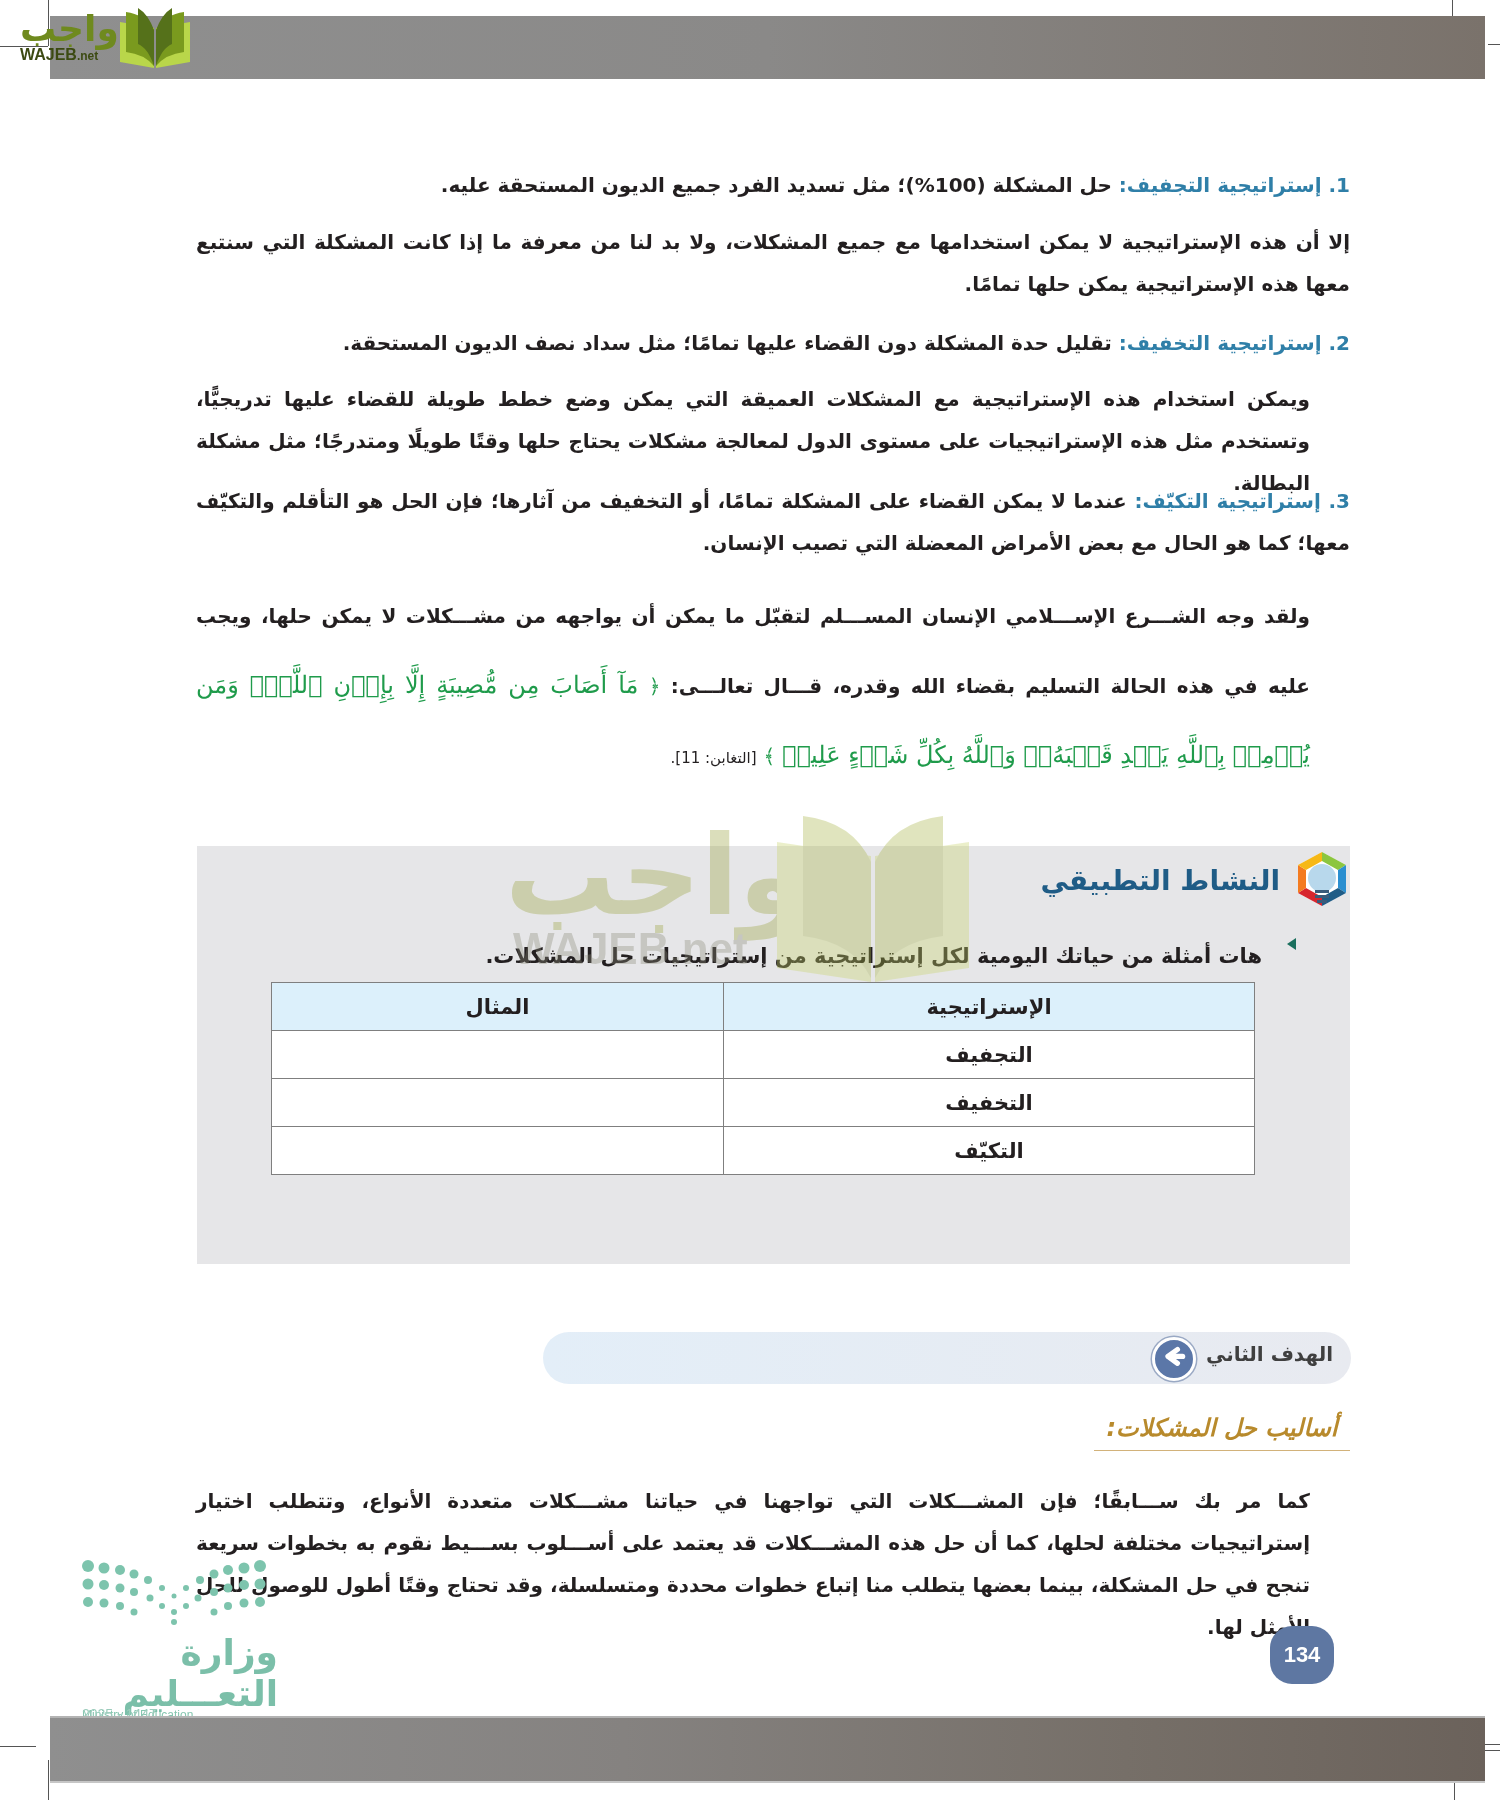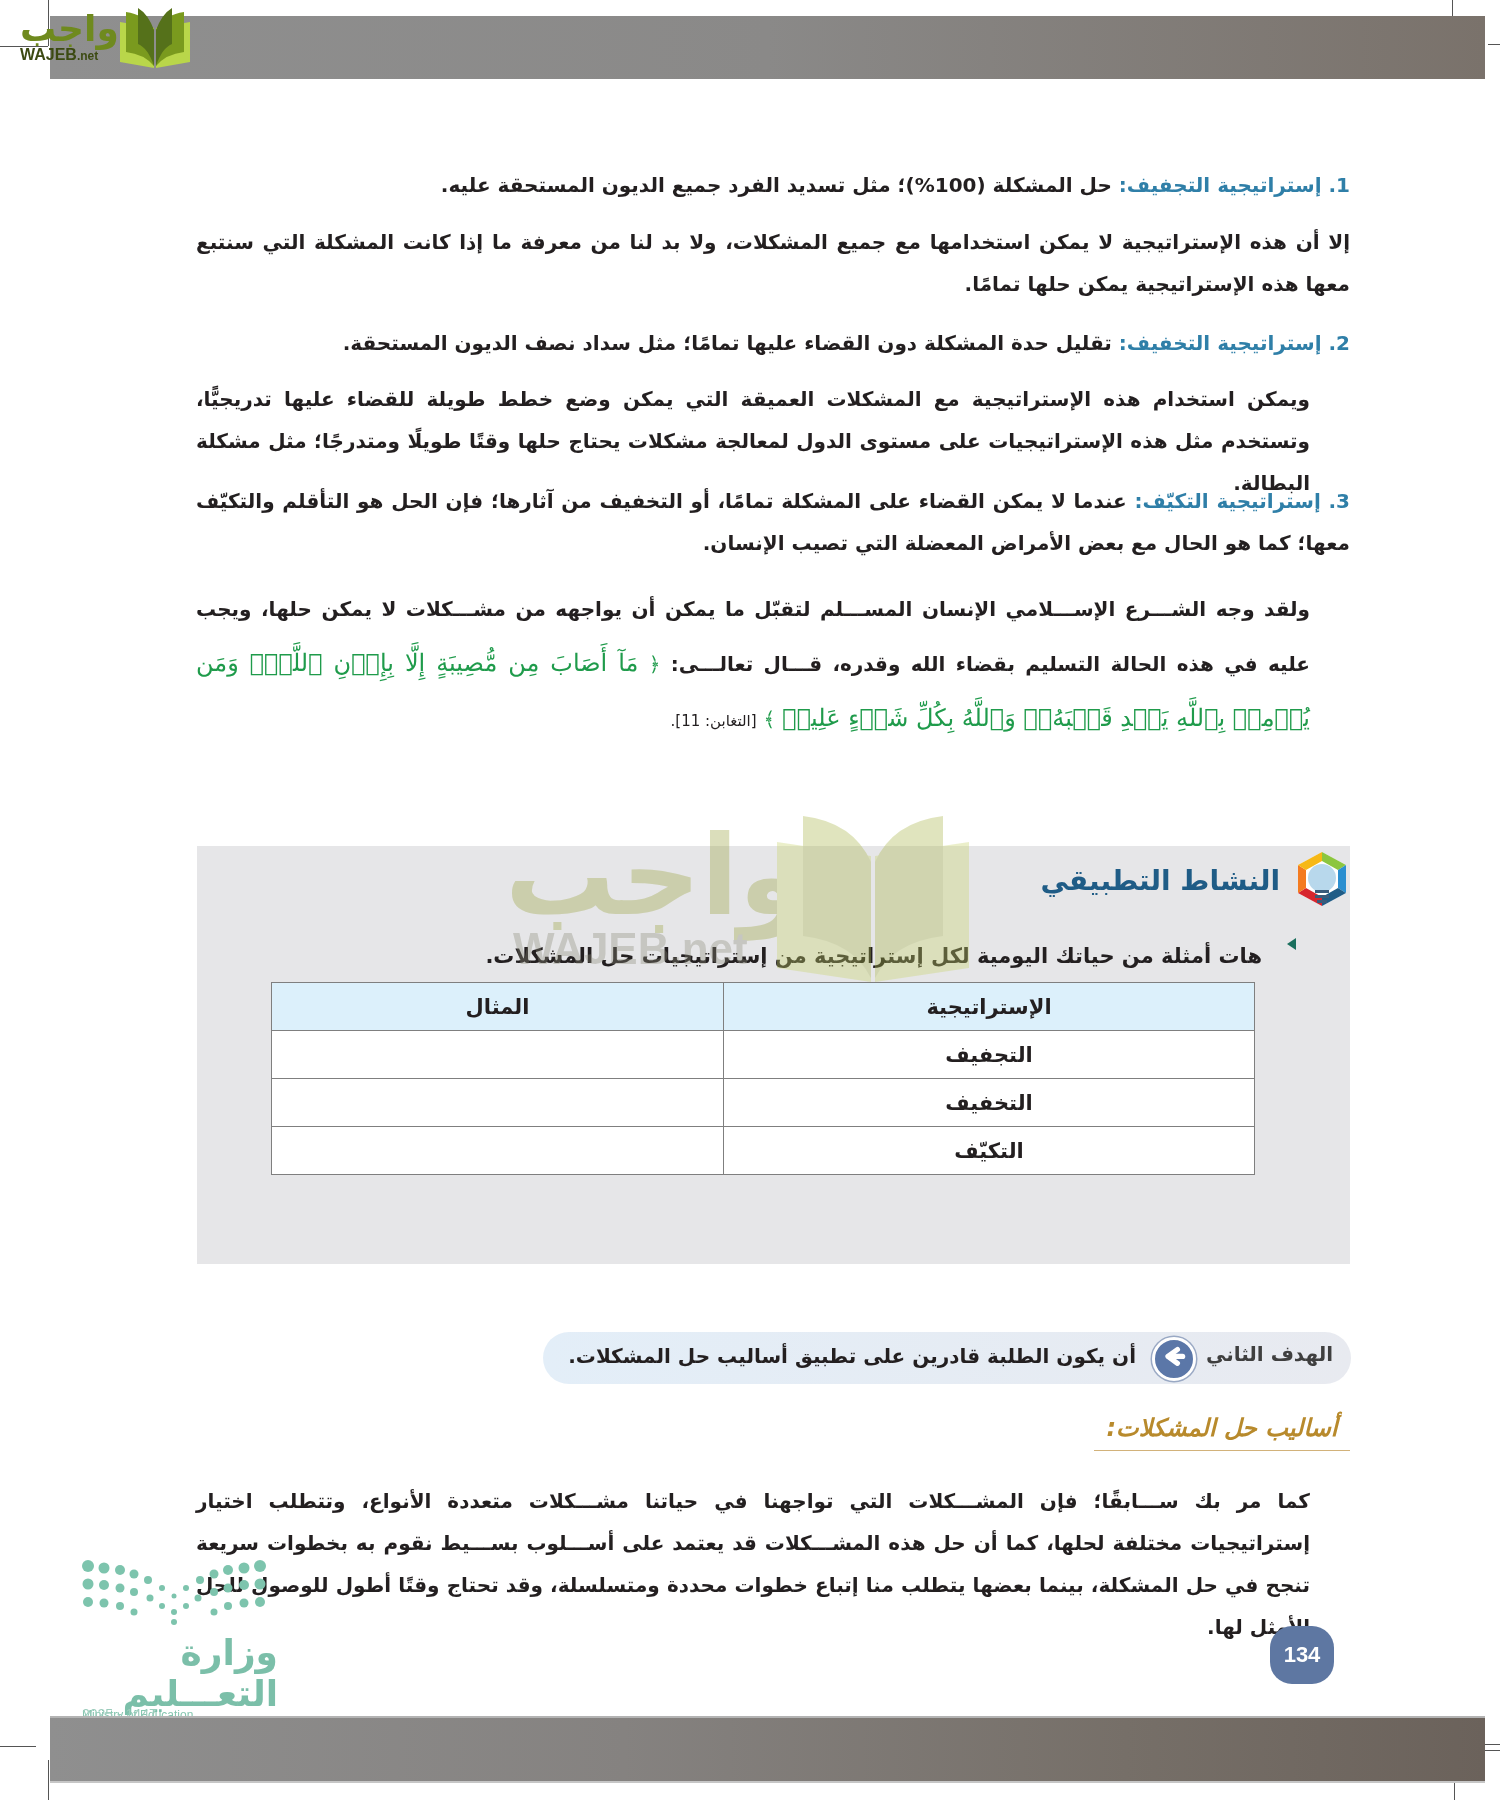--- a/index.html
+++ b/index.html
@@ -108,21 +108,21 @@
   <span class="num">2.</span>
   <span class="term">إستراتيجية التخفيف:</span><span> تقليل حدة المشكلة دون القضاء عليها تمامًا؛ مثل سداد نصف الديون المستحقة.</span>
 </div>
 <div class="para indent" style="top:378px;">ويمكن استخدام هذه الإستراتيجية مع المشكلات العميقة التي يمكن وضع خطط طويلة للقضاء عليها تدريجيًّا، وتستخدم مثل هذه الإستراتيجيات على مستوى الدول لمعالجة مشكلات يحتاج حلها وقتًا طويلًا ومتدرجًا؛ مثل مشكلة البطالة.</div>
 
 <div class="para" style="top:480px;">
   <span class="num">3.</span>
   <span class="term">إستراتيجية التكيّف:</span><span> عندما لا يمكن القضاء على المشكلة تمامًا، أو التخفيف من آثارها؛ فإن الحل هو التأقلم والتكيّف معها؛ كما هو الحال مع بعض الأمراض المعضلة التي تصيب الإنسان.</span>
 </div>
 
-<div class="para indent" style="top:582px; line-height:54px;">
+<div class="para indent" style="top:582px; line-height:69px;">
   <span>ولقد وجه الشـــرع الإســـلامي الإنسان المســـلم لتقبّل ما يمكن أن يواجهه من مشـــكلات لا يمكن حلها، ويجب عليه في هذه الحالة التسليم بقضاء الله وقدره، قـــال تعالـــى: </span>
   <span class="ornament">﴿</span>
   <span class="quran">مَآ أَصَابَ مِن مُّصِيبَةٍ إِلَّا بِإِذۡنِ ٱللَّهِۗ وَمَن يُؤۡمِنۢ بِٱللَّهِ يَهۡدِ قَلۡبَهُۥۚ وَٱللَّهُ بِكُلِّ شَيۡءٍ عَلِيمٞ</span>
   <span class="ornament">﴾</span>
   <span class="cite"> [التغابن: 11].</span>
 </div>
 
 <div class="activity">
   <svg class="bulb-icon" viewBox="0 0 56 62">
     <polygon points="28,2 52,15 52,43 28,56 4,43 4,15" fill="#ffffff"></polygon>
@@ -177,21 +177,20 @@
 </table>
 
 <div class="goal-pill">
   <span class="goal-label">الهدف الثاني</span>
   <div class="goal-arrow">
     <svg viewBox="0 0 44 44" width="38" height="38" style="position:absolute;left:0;top:0;">
       <path d="M26 11 L15 19 L26 27" stroke="#ffffff" stroke-width="6" fill="none" stroke-linecap="round" stroke-linejoin="round"></path>
       <line x1="16" y1="19" x2="32" y2="19" stroke="#ffffff" stroke-width="6" stroke-linecap="round"></line>
     </svg>
   </div>
-  <span class="goal-text">أن يكون الطلبة قادرين على تطبيق أساليب حل المشكلات.</span>
 </div>
 
 <div class="section-head">أساليب حل المشكلات:</div>
 <div class="para indent" style="top:1480px;">كما مر بك ســـابقًا؛ فإن المشـــكلات التي تواجهنا في حياتنا مشـــكلات متعددة الأنواع، وتتطلب اختيار إستراتيجيات مختلفة لحلها، كما أن حل هذه المشـــكلات قد يعتمد على أســـلوب بســـيط نقوم به بخطوات سريعة تنجح في حل المشكلة، بينما بعضها يتطلب منا إتباع خطوات محددة ومتسلسلة، وقد تحتاج وقتًا أطول للوصول للحل الأمثل لها.</div>
 
 <div class="ministry">
   <svg width="184" height="80" viewBox="0 0 184 80" style="position:absolute;left:4px;top:0;">
     <g fill="#7dc4ad">
       <circle cx="6" cy="6" r="6"></circle>
         <circle cx="22" cy="8" r="5.5"></circle>

